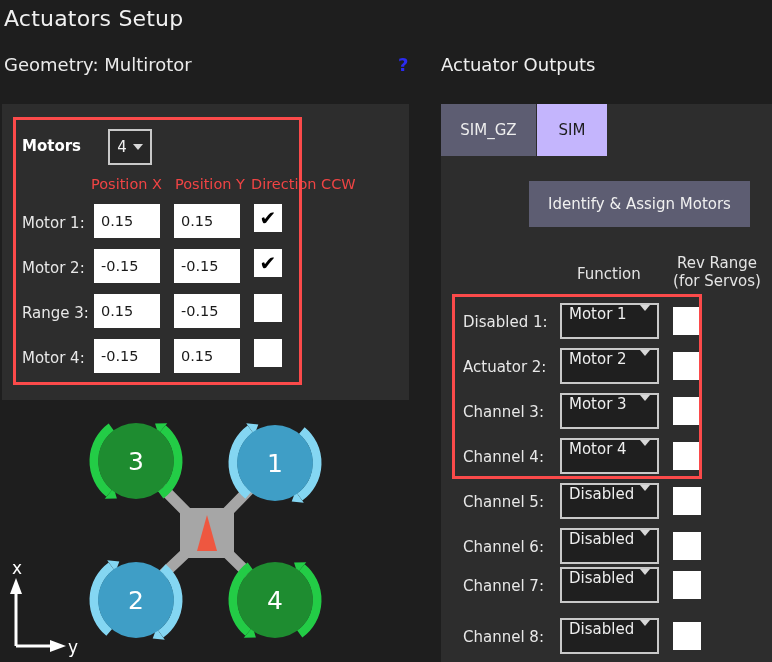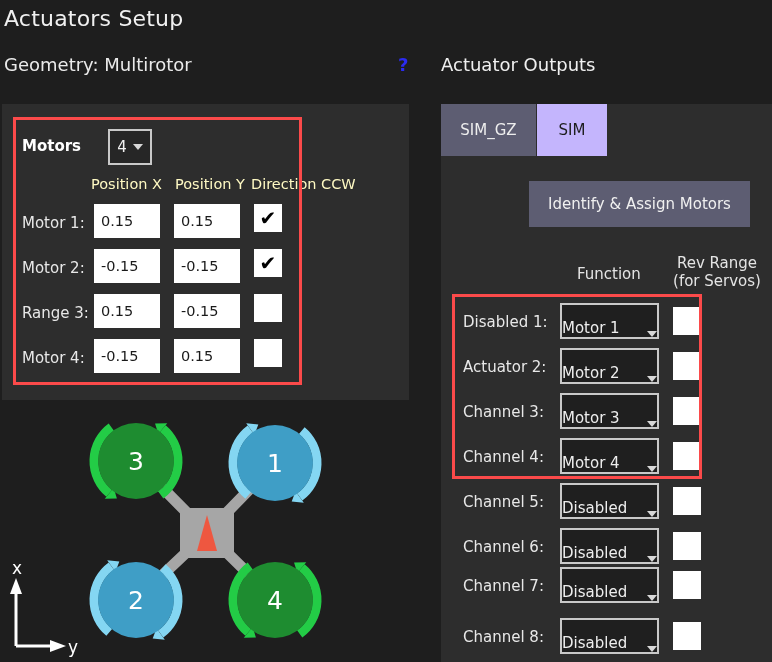--- a/index.html
+++ b/index.html
@@ -84,21 +84,21 @@
     border-left: 5px solid transparent;
     border-right: 5px solid transparent;
     border-top: 6px solid #d8d8d8;
     display: inline-block;
   }
 
   .col-head {
     position: absolute;
     top: 176px;
     font-size: 14.5px;
-    color: #fef9c3;
+    color: #ef4444;
     white-space: nowrap;
   }
   #head-posx { left: 91px; }
   #head-posy { left: 175px; }
   #head-dir  { left: 251px; }
 
   .motor-row { position: absolute; left: 0; width: 100%; height: 38px; }
   .motor-label {
     position: absolute; left: 22px;
     font-size: 15px; color: #e8e8e8;
@@ -208,22 +208,22 @@
     font-size: 15px; color: #e8e8e8;
     line-height: 38px;
   }
   .func-select {
     position: absolute;
     left: 119px;
     width: 99px; height: 36px;
     background: #1f1f1f;
     border: 2px solid #c9c9c9;
     box-sizing: border-box;
-    display: flex; align-items: flex-end;
-    padding: 0 0;
+    display: flex; align-items: flex-start;
+    padding: 0 7px;
     gap: 6px;
     font-size: 15px; color: #eeeeee;
     cursor: pointer;
     white-space: nowrap;
   }
   .func-select .sel-text { flex: 1; }
   .rev-check {
     position: absolute;
     left: 232px;
     width: 28px; height: 28px;

